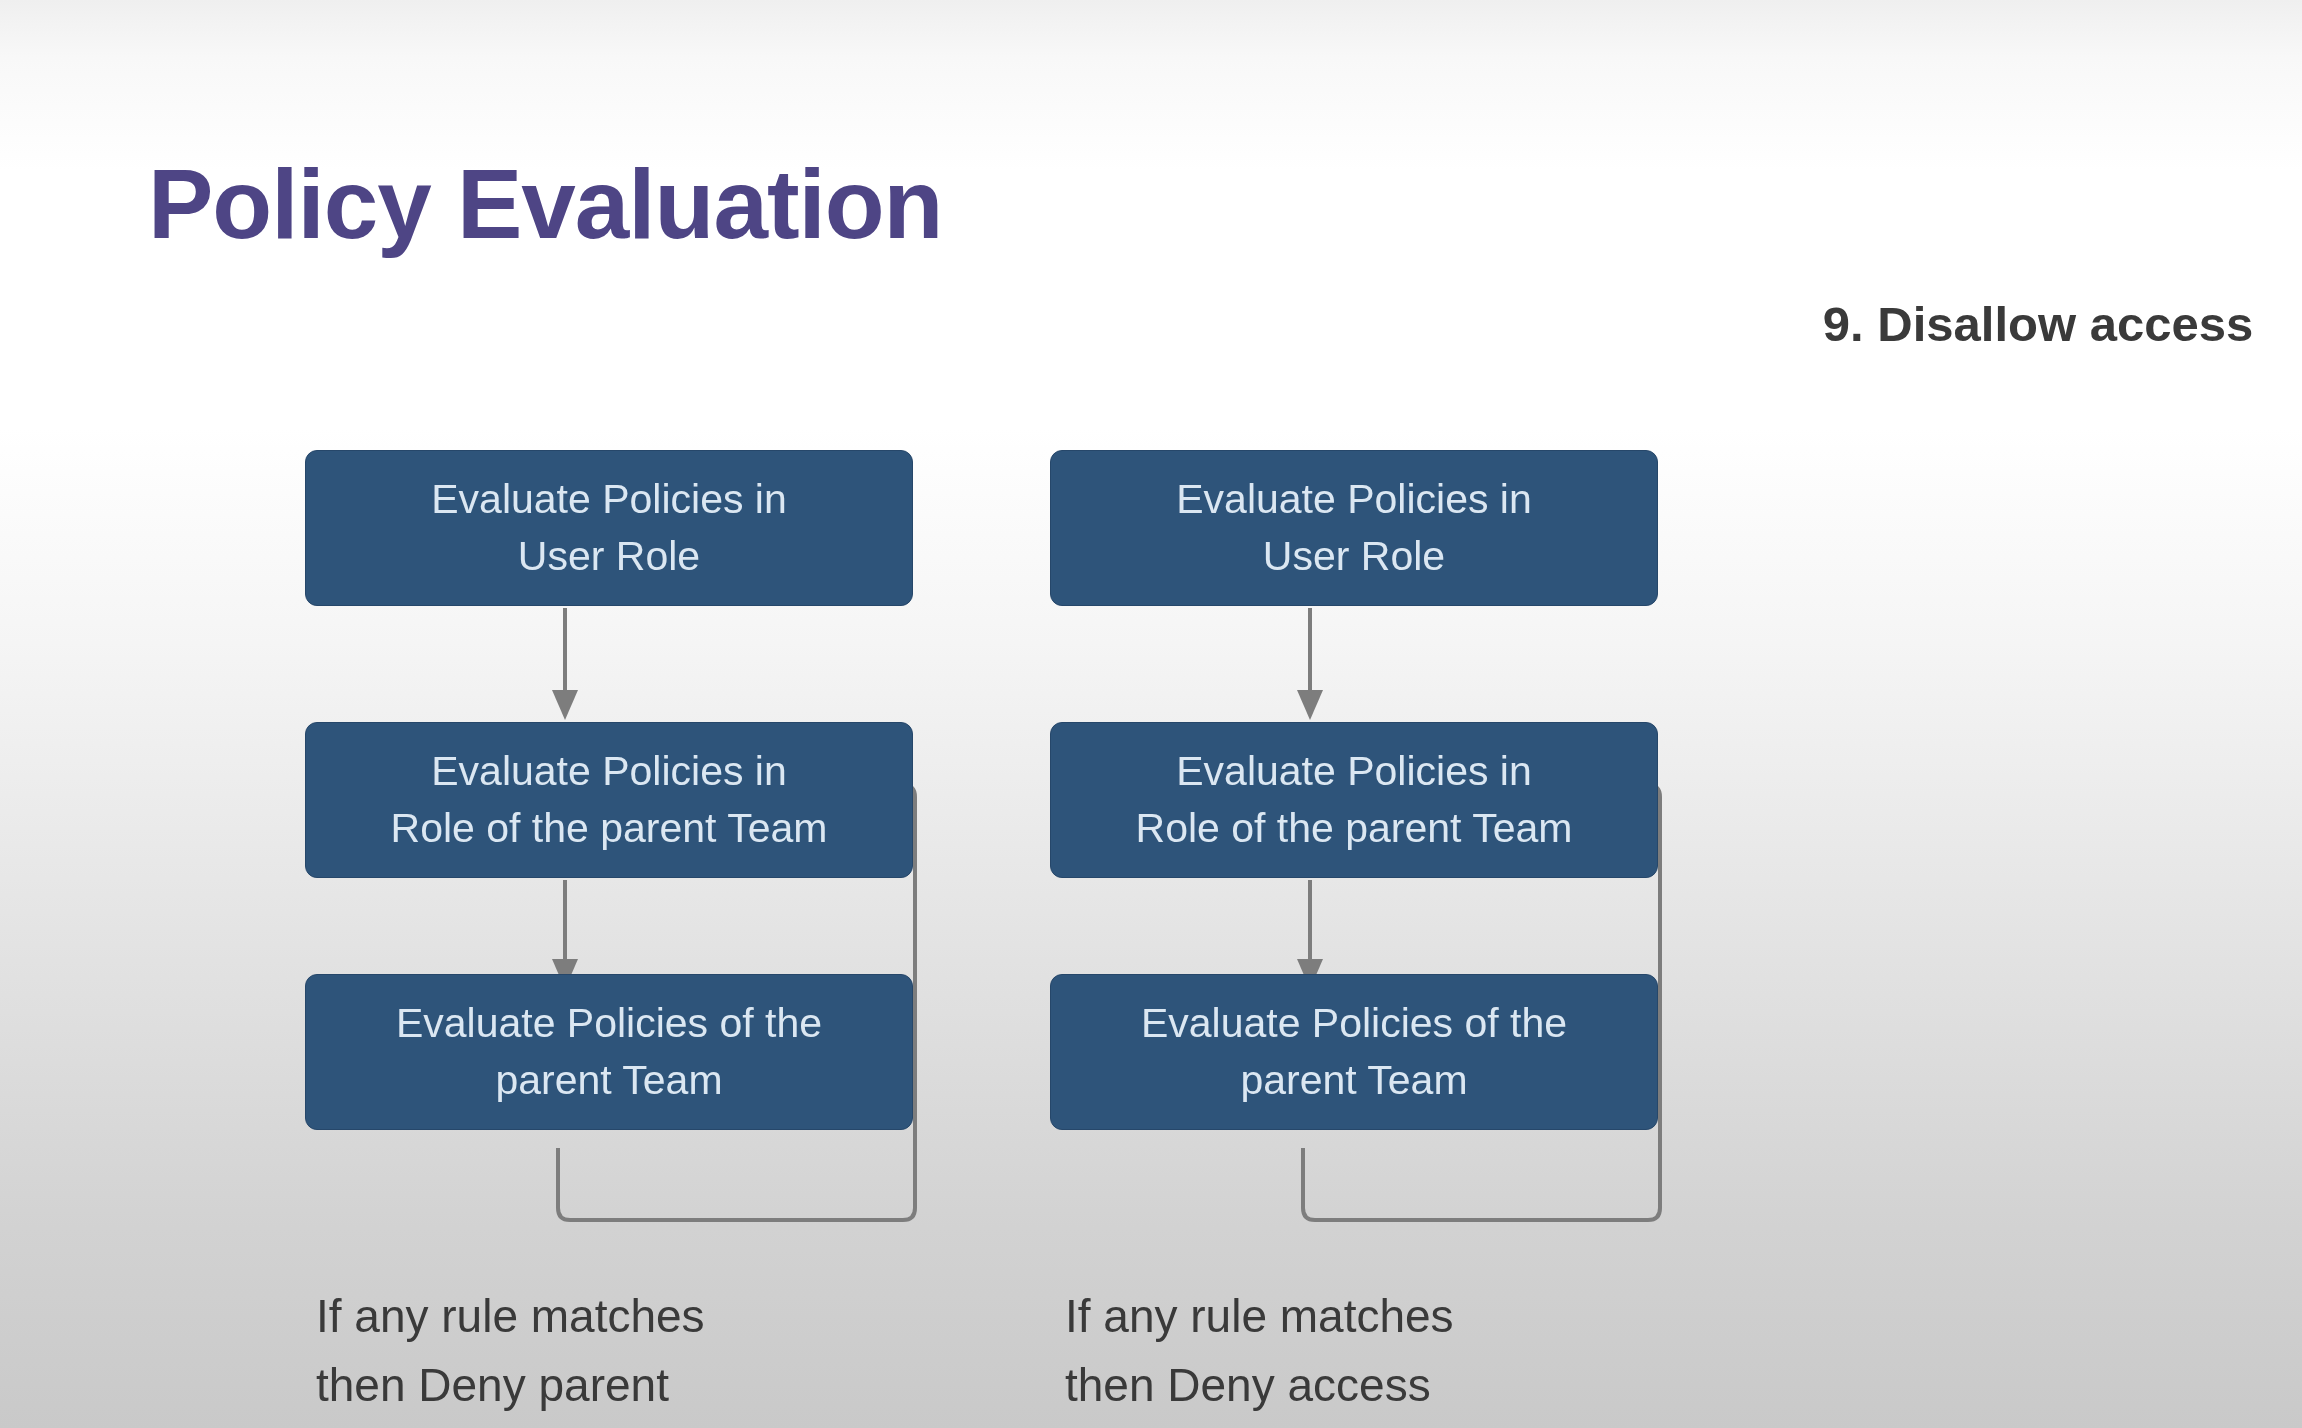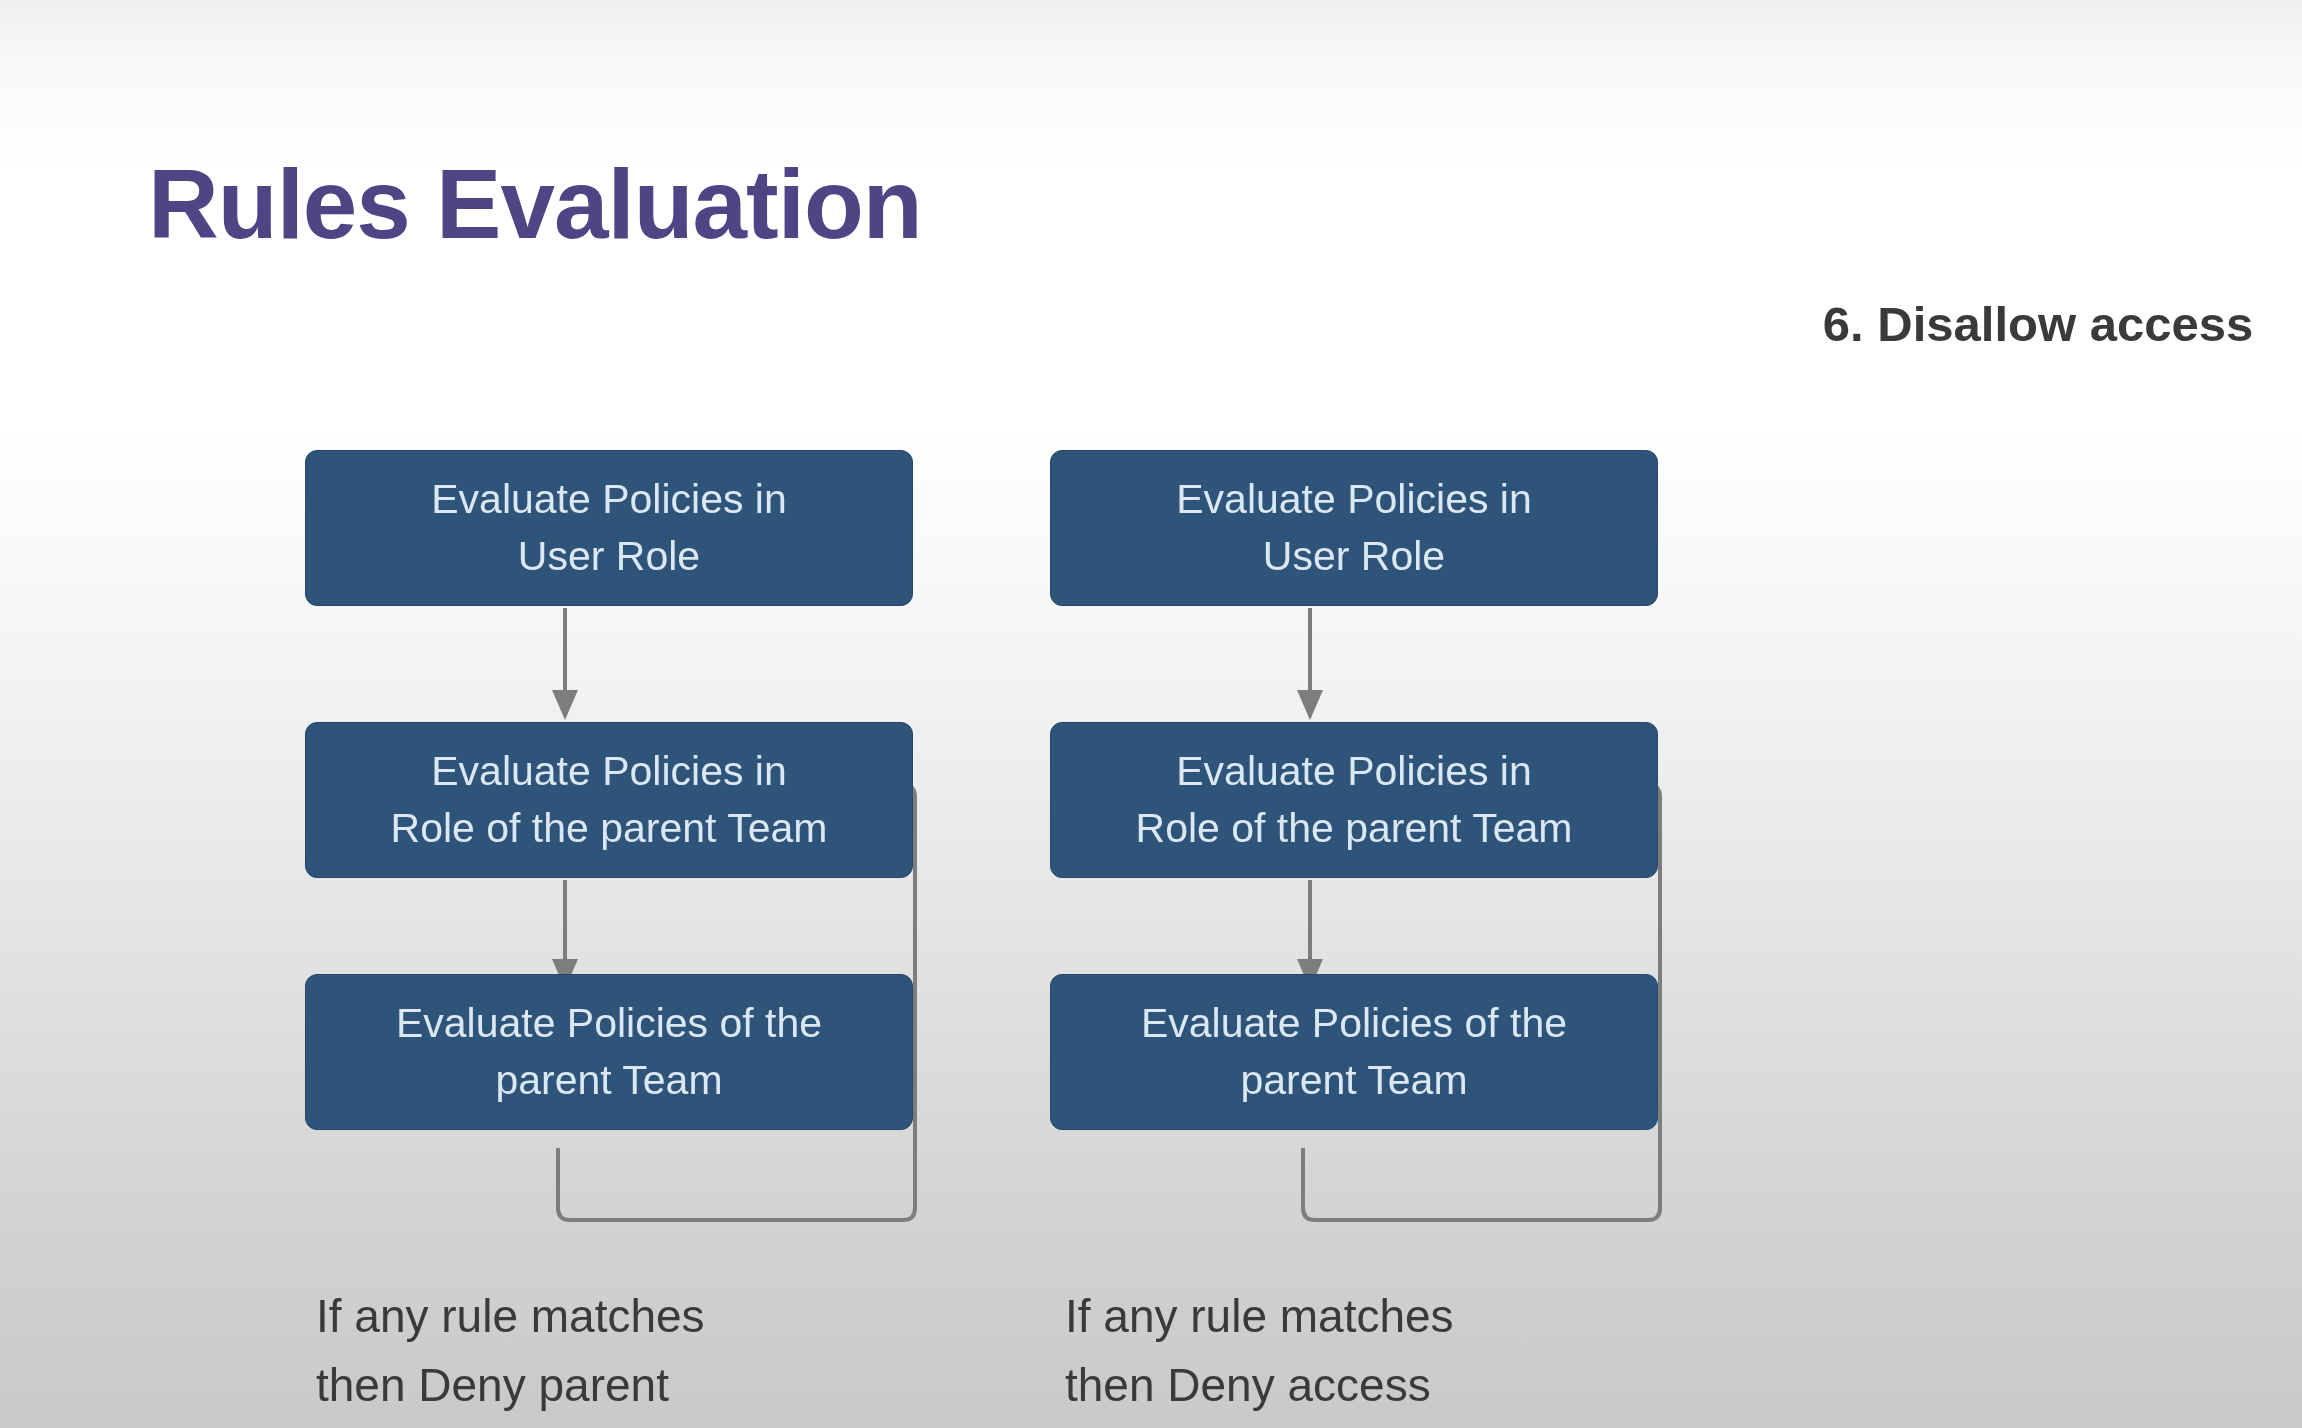--- a/index.html
+++ b/index.html
@@ -62,23 +62,23 @@
     line-height: 69px; white-space: nowrap;
   }
   .cap-1 { left: 316px; }
   .cap-2 { left: 1065px; }
 </style>
 </head>
 <body>
 
 <div class="slide">
 
-  <h1 class="title">Rules Evaluation</h1>
+  <h1 class="title">Policy Evaluation</h1>
 
-  <div class="step-header hdr-3">6. Disallow access</div>
+  <div class="step-header hdr-3">9. Disallow access</div>
 
   <div class="flow flow-1">
     <svg class="connectors" viewBox="0 0 660 820" xmlns="http://www.w3.org/2000/svg">
       <g stroke="#7d7d7d" stroke-width="4" fill="#7d7d7d">
         <line x1="260" y1="158" x2="260" y2="240" fill="none"></line>
         <polygon points="247,240 273,240 260,270" stroke="none"></polygon>
       </g>
       <g stroke="#7d7d7d" stroke-width="4" fill="#7d7d7d">
         <line x1="260" y1="430" x2="260" y2="509" fill="none"></line>
         <polygon points="247,509 273,509 260,539" stroke="none"></polygon>

